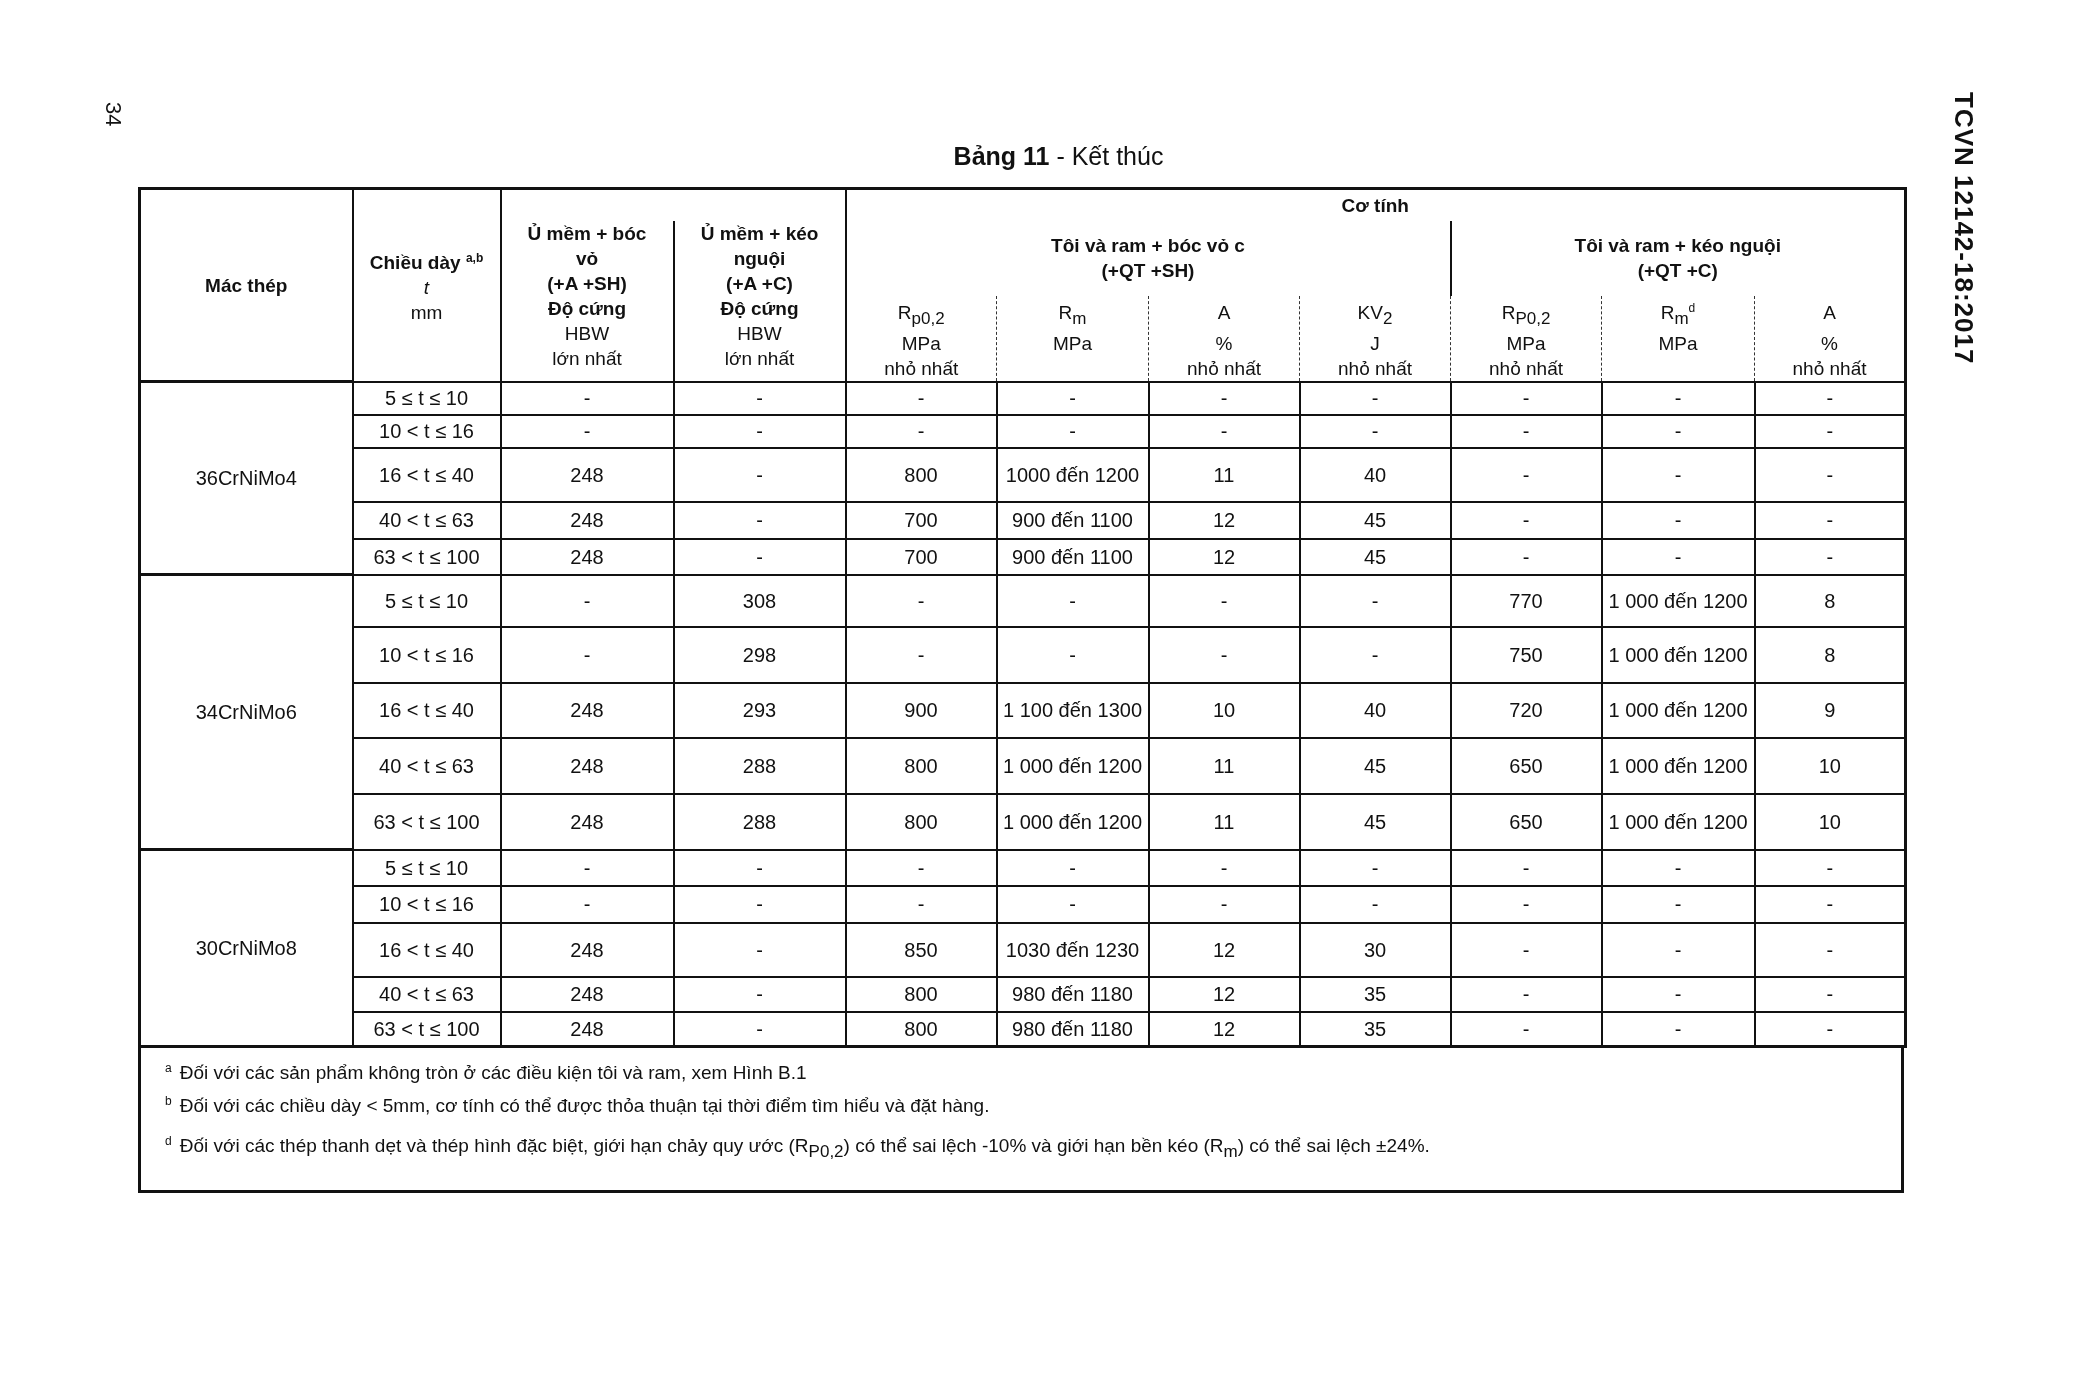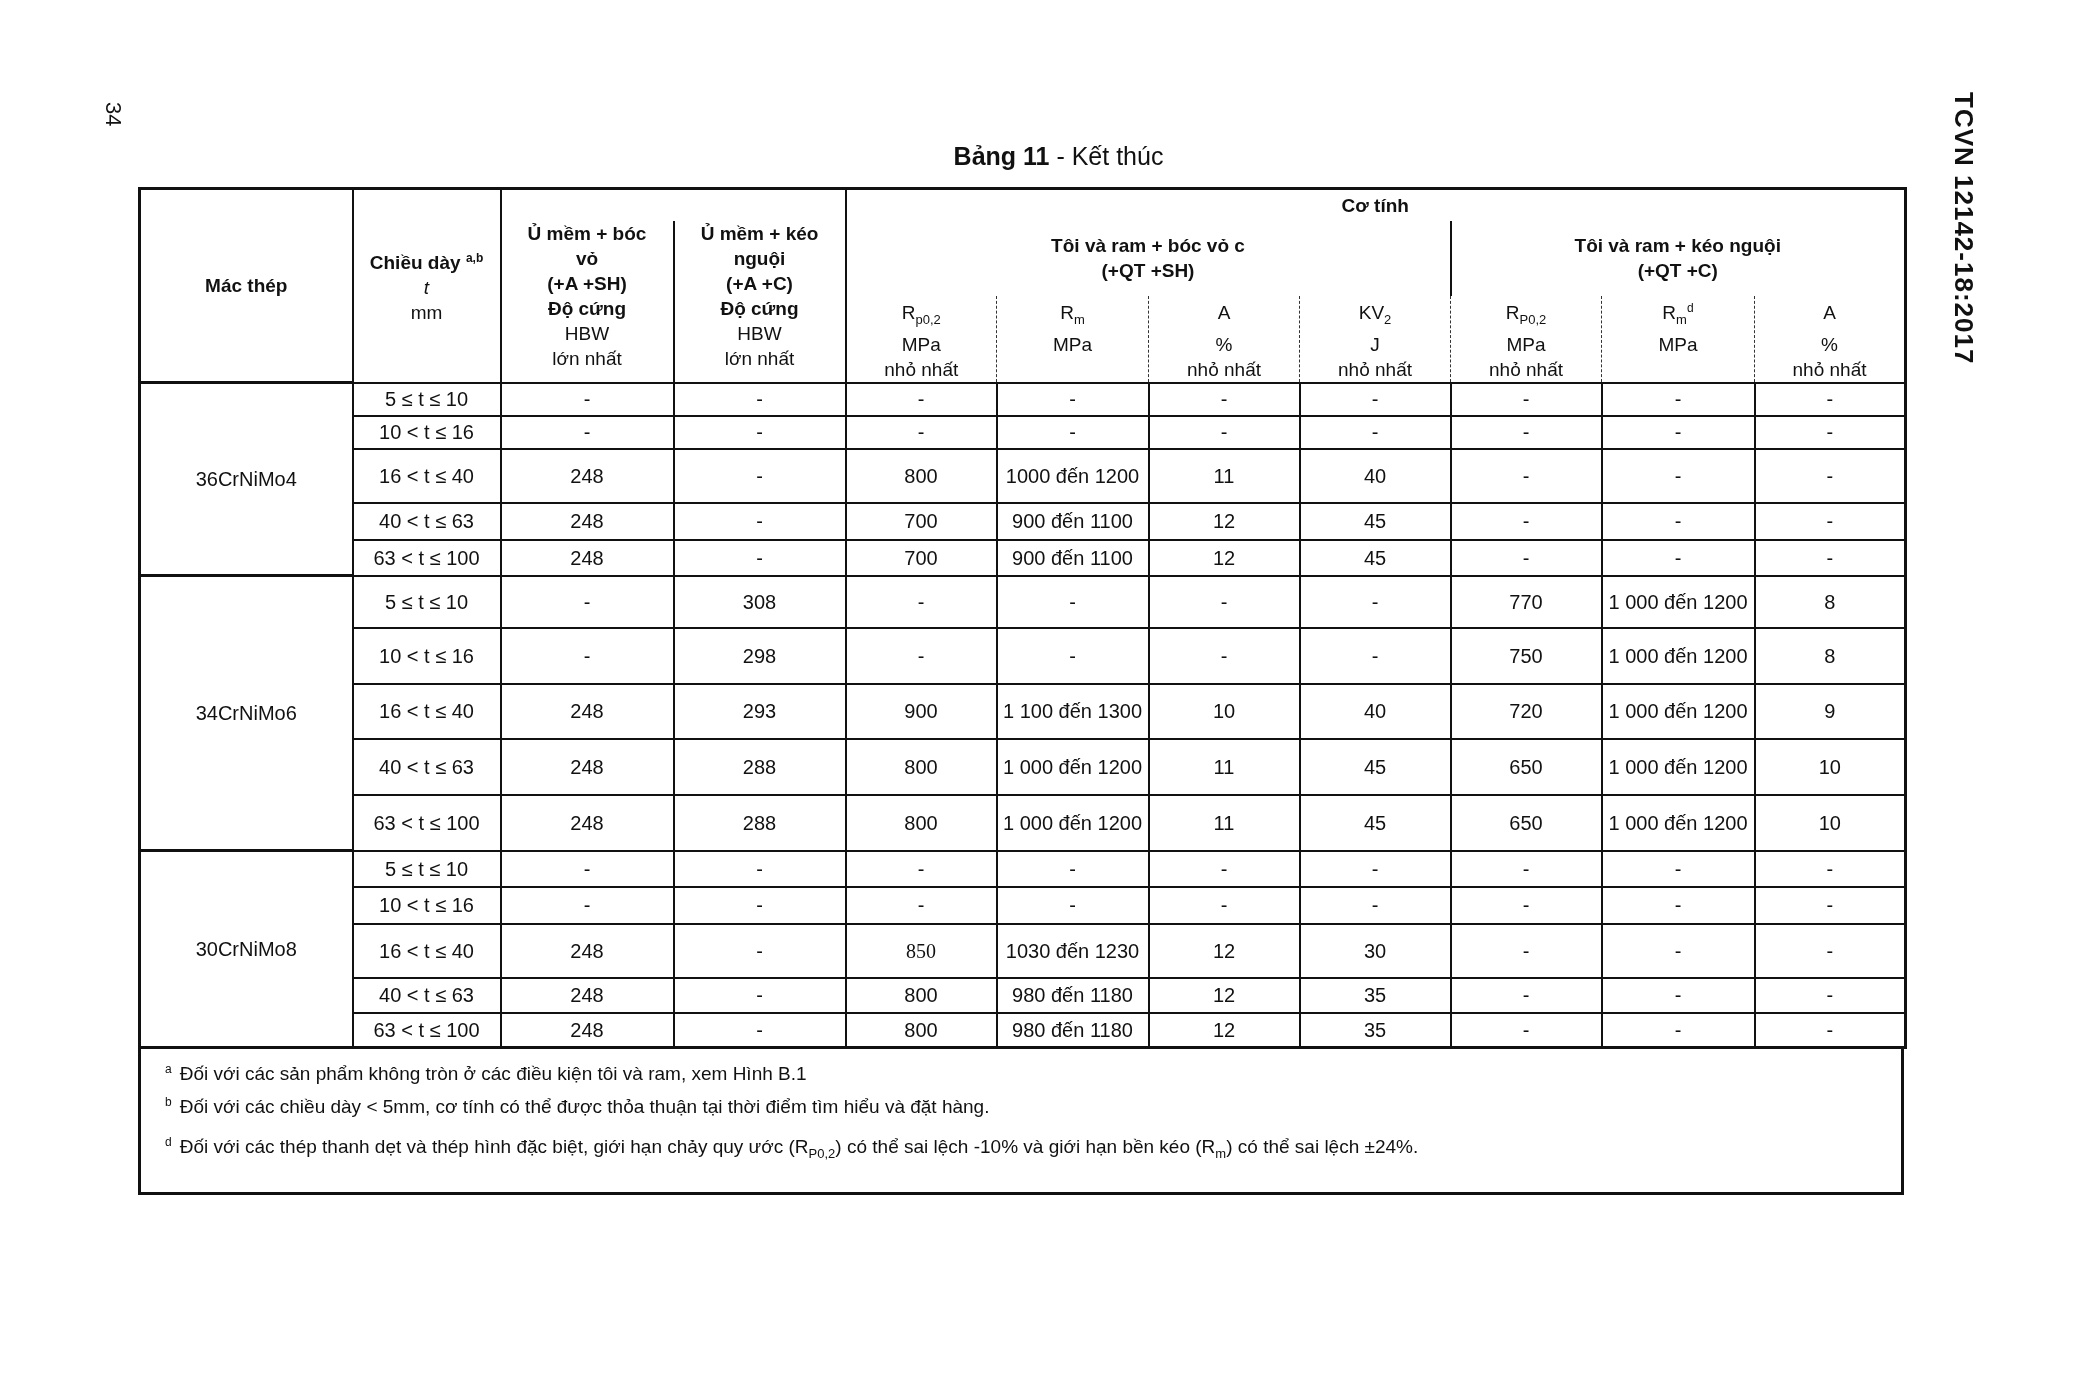--- a/index.html
+++ b/index.html
@@ -16,21 +16,21 @@
   table { border-collapse:collapse; width:1766px; table-layout:fixed; }
   td, th { border:2px solid #111; text-align:center; vertical-align:middle;
            font-size:20px; padding:0 2px; line-height:24px; }
   th { font-weight:normal; font-size:19px; line-height:25px; }
   th.bold { font-weight:bold; }
   .outer { border:3px solid #111; }
   .hdr-top { border-bottom:none; }
   .nb-top { border-top:none; }
   .nb-bottom { border-bottom:none; }
   sup { font-size:12px; }
-  sub { font-size:13px;margin-top:40px; }
+  sub { font-size:17px;margin-top:40px; }
   .foot { border:3px solid #111; border-top:none; width:1766px; box-sizing:border-box;
           padding:6px 24px 24px 24px; font-size:19px; line-height:29px; }
   .foot .fn sup { font-size:12px; margin-right:8px; }
 </style>
 </head>
 <body>
 
 <div class="page-num">34</div>
 <div class="std-code">TCVN 12142-18:2017</div>
 
@@ -246,21 +246,21 @@
           <td style="border-left: 1.5px solid rgb(17, 17, 17);">-</td>
           <td style="border-left: 1.5px solid rgb(17, 17, 17);">-</td>
           <td style="border-left: 2px solid rgb(17, 17, 17);">-</td>
           <td style="padding: 0px 4px; line-height: 24px; border-left: 1.5px solid rgb(17, 17, 17);">-</td>
           <td style="border-left: 1.5px solid rgb(17, 17, 17);">-</td>
         </tr>
         <tr style="height: 54px;">
           <td>16 &lt; t ≤ 40</td>
           <td>248</td>
           <td>-</td>
-          <td style="border-left: 2px solid rgb(17, 17, 17); font-family: Liberation Serif, serif;">850</td>
+          <td style="border-left: 2px solid rgb(17, 17, 17);">850</td>
           <td style="padding: 0px 4px; line-height: 24px; border-left: 1.5px solid rgb(17, 17, 17);">1030 đến 1230</td>
           <td style="border-left: 1.5px solid rgb(17, 17, 17);">12</td>
           <td style="border-left: 1.5px solid rgb(17, 17, 17); text-align: center;">30</td>
           <td style="border-left: 2px solid rgb(17, 17, 17);">-</td>
           <td style="padding: 0px 4px; line-height: 24px; border-left: 1.5px solid rgb(17, 17, 17);">-</td>
           <td style="border-left: 1.5px solid rgb(17, 17, 17);">-</td>
         </tr>
         <tr style="height: 35px;">
           <td>40 &lt; t ≤ 63</td>
           <td>248</td>

